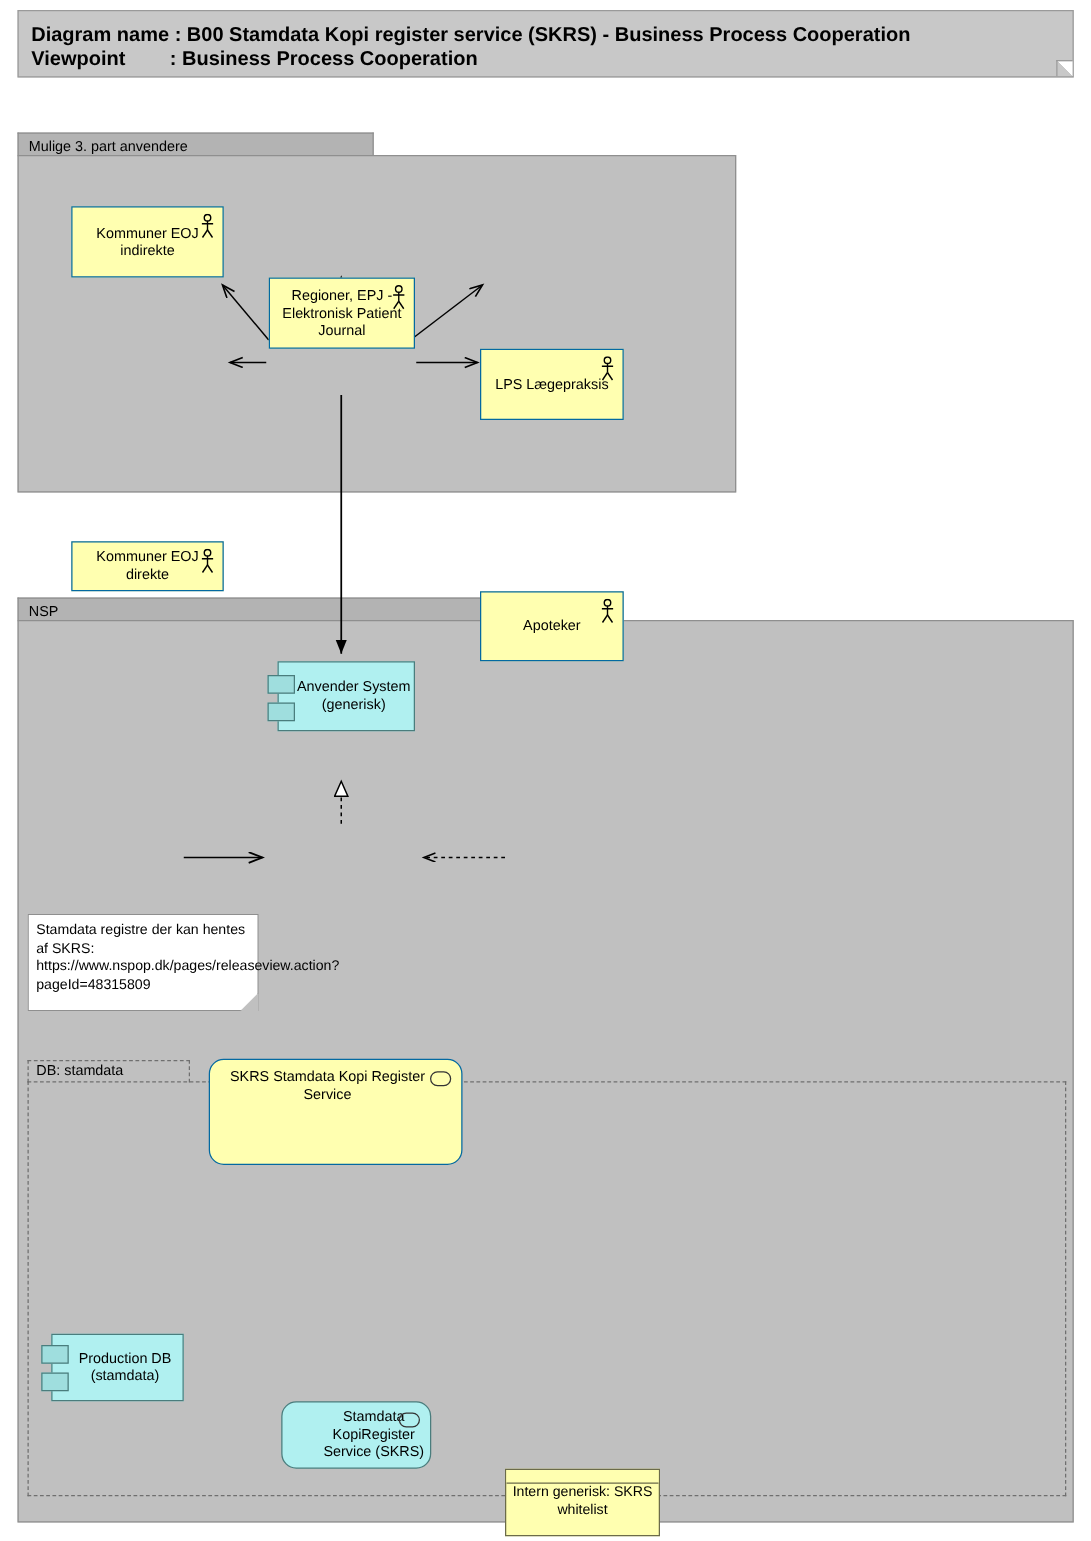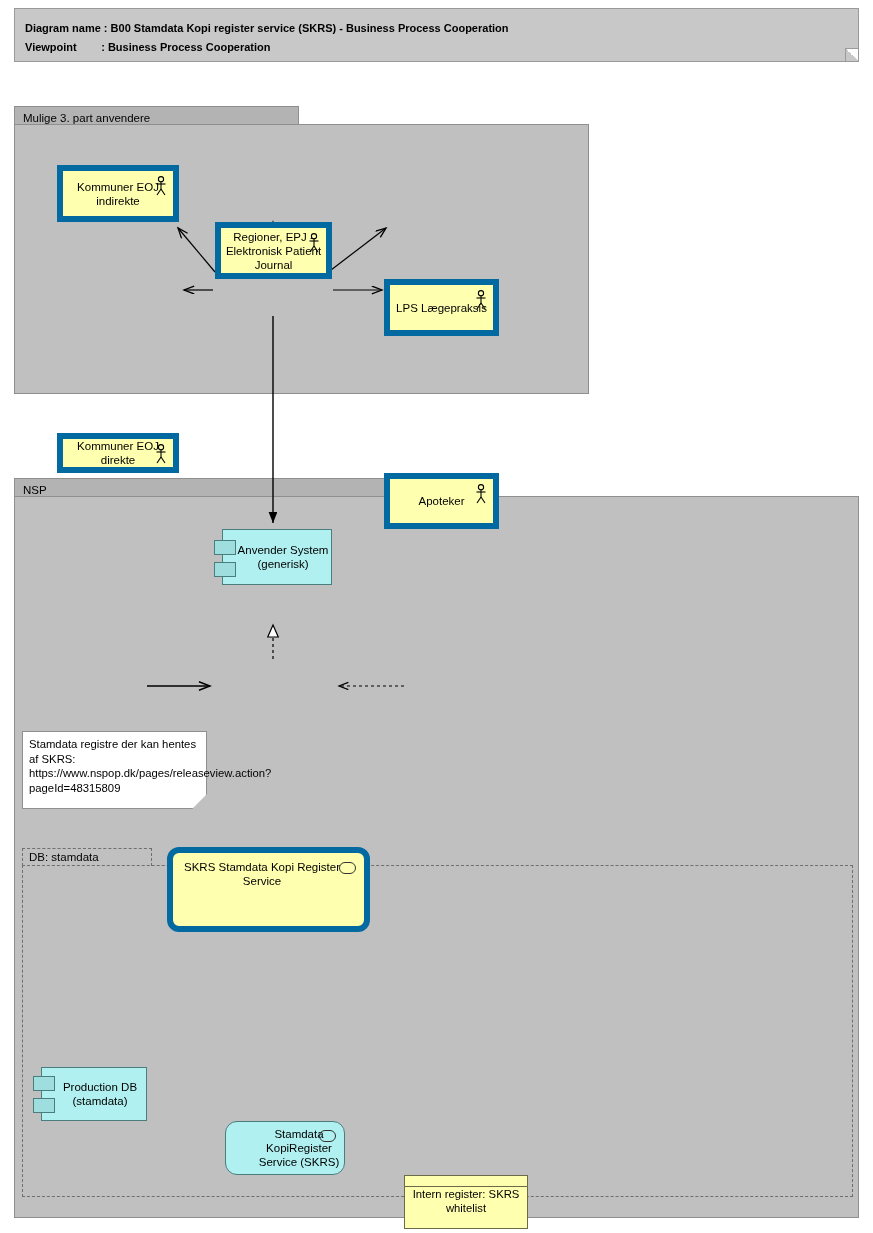--- a/index.html
+++ b/index.html
@@ -14,21 +14,21 @@
   #title-banner{
     left:14px;top:8px;width:845px;height:54px;
     background:#c8c8c8;border:1px solid #9a9a9a;
   }
   #title-banner .fold{
     position:absolute;right:0;bottom:0;width:12px;height:12px;
     background:linear-gradient(225deg,#ffffff 50%,transparent 50%);
     border-left:1px solid #9a9a9a;border-top:1px solid #9a9a9a;
   }
   .title-row{
-    font-size:11px;font-weight:bold;line-height:15px;
+    font-size:16px;font-weight:bold;line-height:15px;
     white-space:pre;
   }
   #title-line-1{left:10px;top:12px;}
   #title-line-2{left:10px;top:31px;}
 
   
   .group-body{background:#c0c0c0;border:1px solid #8f8f8f;}
   .group-tab{background:#b3b3b3;border:1px solid #8f8f8f;border-bottom:none;}
   .group-tab span{
     position:absolute;left:8px;top:4px;font-size:11.5px;line-height:14px;
@@ -47,21 +47,21 @@
     border:1px dashed #6f6f6f;border-bottom:none;background:transparent;
   }
   #group-db-tab span{position:absolute;left:6px;top:2px;font-size:11.5px;white-space:nowrap;}
   #group-db-body{
     left:22px;top:865px;width:831px;height:332px;
     border:1px dashed #6f6f6f;background:transparent;
   }
 
   
   .box{
-    background:#ffffb0;border:6px solid #0369a1;
+    background:#ffffb0;border:1px solid #0369a1;
     font-size:11.5px;line-height:14px;text-align:center;
     display:flex;align-items:center;justify-content:center;
   }
   .box .lbl{display:block;padding:0 3px;}
 
   
   .actor-box{position:relative;}
   .actor-icon{position:absolute;right:6px;top:5px;width:12px;height:20px;}
 
   
@@ -241,21 +241,21 @@
   <span class="lbl" style="padding-left:12px;">Production DB (stamdata)</span>
 </div>
 
 <div class="abs comp svc" style="left:225px;top:659px;width:120px;height:54px;padding-left:28px;">
   <span class="lbl">Stamdata KopiRegister Service (SKRS)</span>
   <span class="svc-oval" style="right:8px;top:8px;"></span>
 </div>
 
 <div class="abs dataobj" style="left:404px;top:659px;width:124px;height:54px;">
   <span class="band"></span>
-  <span class="txt">Intern register: SKRS whitelist</span>
+  <span class="txt">Intern generisk: SKRS whitelist</span>
 </div>
 
 <div class="abs" id="note-skrs">
   <div class="ntxt">Stamdata registre der kan hentes af SKRS: https://www.nspop.dk/pages/releaseview.action?pageId=48315809</div>
   <div class="corner"></div>
 </div>
 
 <div id="registers-layer"></div>
 
 </body></html>

